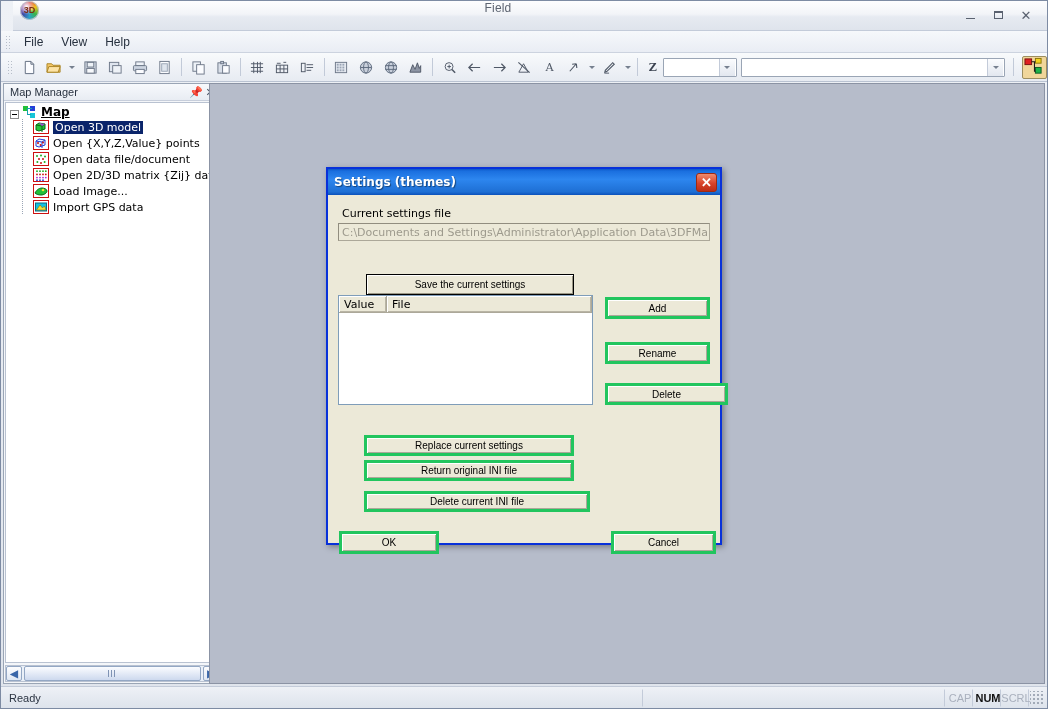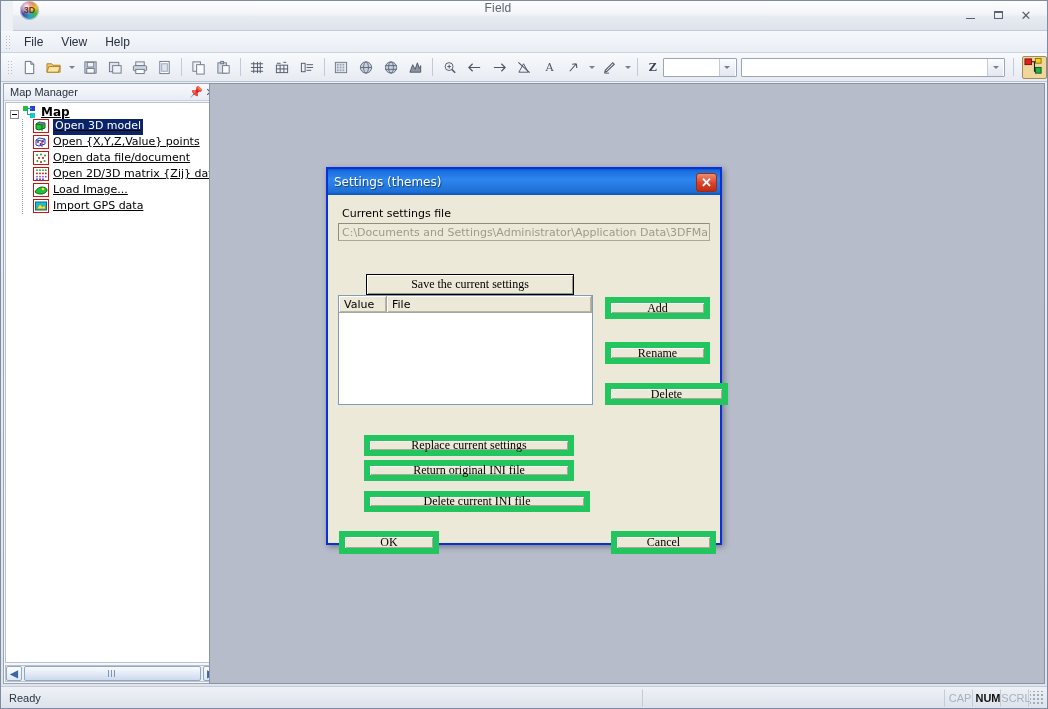--- a/index.html
+++ b/index.html
@@ -128,21 +128,21 @@
   .expander {
     width: 9px; height: 9px; border: 1px solid #8a8a8a; background: #fff;
     margin-right: 3px; position: relative; flex: none;
   }
   .expander::before {
     content: ""; position: absolute; left: 1px; right: 1px; top: 3px; height: 1px; background: #000;
   }
   .root-ico { width: 16px; height: 14px; margin-right: 3px; position: relative; flex: none; }
   .root-ico i { position: absolute; width: 5px; height: 5px; display: block; }
   .root-lbl { font-weight: bold; font-size: 12px; color: #000; }
-  .tchild { display: flex; height: 16px; padding-left: 27px; white-space: nowrap; position: relative; text-decoration: underline; }
+  .tchild { display: flex; align-items: center; height: 16px; padding-left: 27px; white-space: nowrap; position: relative; }
   .tchild::before {
     content: ""; position: absolute; left: 16px; top: 0; bottom: 0; width: 1px;
     background-image: linear-gradient(#9aa5b5 50%, transparent 50%);
     background-size: 1px 2px;
   }
   .ci { width: 16px; height: 14px; margin-right: 4px; flex: none; position: relative; }
   .ctext { color: #000; }
   .ctext.sel { background: #0a246a; color: #fff; padding: 0 2px; }
   .hscroll {
     height: 17px; margin: 1px; display: flex; align-items: center;
@@ -203,46 +203,46 @@
     background: #ece9d8;
     border: 2px solid #0831d9;
     font-family: "DejaVu Sans", sans-serif;
     box-shadow: 2px 2px 6px rgba(0,0,0,.35);
   }
   .dlg-title {
     height: 26px; margin: 0;
     background: linear-gradient(180deg, #0c58c8 0%, #1a6fdf 8%, #2d86ef 40%, #1e6fd4 88%, #0b51bb 100%);
     display: flex; align-items: center; padding: 0 3px 0 6px;
   }
-  .dlg-title-text { flex: 1; color: #fff; font-weight: normal; font-size: 12px; text-shadow: 1px 1px 1px rgba(0,0,0,.45); }
+  .dlg-title-text { flex: 1; color: #fff; font-weight: bold; font-size: 12px; text-shadow: 1px 1px 1px rgba(0,0,0,.45); }
   .dlg-close {
     width: 21px; height: 19px;
     background: linear-gradient(#f08c6e, #d8432a 55%, #bc2d16);
     border: 1px solid #9e2a12; border-radius: 3px;
     color: #fff; font: bold 13px "Liberation Sans", sans-serif;
     display: flex; align-items: center; justify-content: center;
     line-height: 1;
   }
   .dlg-body { position: relative; padding: 8px 10px; height: calc(100% - 26px); }
   .dlg-label { font-size: 11px; color: #000; margin: 4px 0 3px 4px; }
   .path-field {
     height: 18px; background: #ece9d8;
     border: 1px solid #aca899; border-top-color: #918d7f; border-left-color: #918d7f;
     color: #9d9a8d; font-size: 11px;
     display: flex; align-items: center; padding: 0 3px; overflow: hidden; white-space: nowrap;
   }
   .xbtn {
     background: #ece9d8;
     border: 1px solid #000;
     box-shadow: inset 1px 1px 0 #fff, inset -1px -1px 0 #9a9684;
-    font-family: Liberation Serif, serif; font-size: 12px; color: #000;
+    font-family: Liberation Sans, sans-serif; font-size: 10px; color: #000;
     display: flex; align-items: center; justify-content: center;
     height: 22px;
   }
-  .xbtn.thin { border: 6px solid #22c55e; box-shadow: inset 1px 1px 0 #fff, inset -1px -1px 0 #aca899; }
+  .xbtn.thin { border: 3px solid #22c55e; box-shadow: inset 1px 1px 0 #fff, inset -1px -1px 0 #aca899; }
   .lv {
     background: #fff; border: 1px solid #7f9db9;
     position: absolute; left: 10px; top: 100px; width: 255px; height: 110px;
   }
   .lv-head { height: 17px; display: flex; background: #ece9d8; border-bottom: 1px solid #aca899; }
   .lv-col {
     height: 16px; display: flex; align-items: center; padding-left: 5px;
     font-size: 11px; color: #000;
     border-right: 1px solid #aca899;
     box-shadow: inset 1px 1px 0 #fff, inset -1px -1px 0 #b9b5a5;

